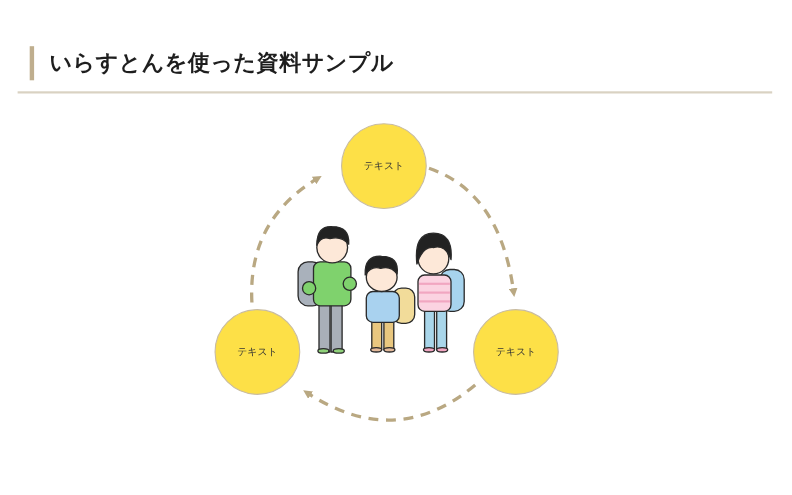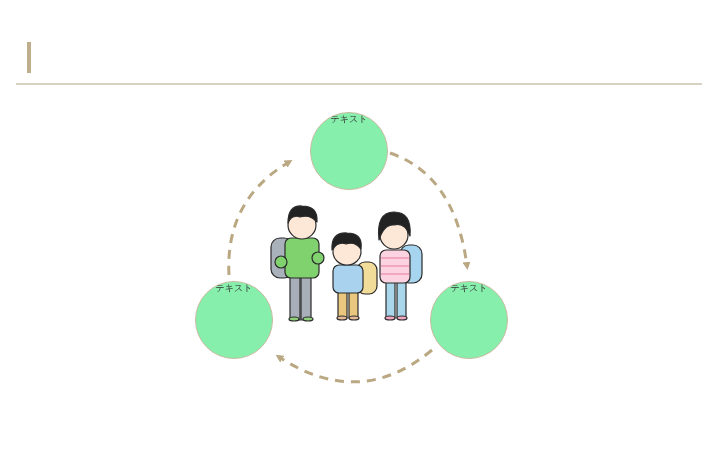--- a/index.html
+++ b/index.html
@@ -4,28 +4,29 @@
   <style>
     html, body { margin: 0; padding: 0; background: #ffffff; }
     body { width: 720px; height: 450px; position: relative; overflow: hidden;
            font-family: "DejaVu Sans", sans-serif; color: #222; }
     .title-wrap { position: absolute; left: 27px; top: 41px; height: 32px; display: flex; align-items: center; }
     .accent-bar { width: 4px; height: 31px; background: #bfae8e; margin-right: 14px; }
     .title { font-size: 20px; font-weight: bold; letter-spacing: 0.5px; color: #1e1e1e; white-space: nowrap; }
     .divider { position: absolute; left: 16px; top: 83px; width: 686px; height: 2px; background: #d9d2c2; }
     .stage { position: absolute; left: 0; top: 0; width: 720px; height: 450px; }
     .node { position: absolute; width: 78px; height: 78px; border: 1px solid #c9bca1; border-radius: 50%;
-            background: #86efac; display: flex; justify-content: center; box-sizing: border-box; }
+            background: #fde047; display: flex; align-items: center; justify-content: center; box-sizing: border-box; }
     .node span { font-size: 9px; color: #333; }
   </style>
 </head>
 <body>
 
 <div class="title-wrap">
   <div class="accent-bar"></div>
+  <div class="title">いらすとんを使った資料サンプル</div>
 </div>
 <div class="divider"></div>
 
 <div class="stage">
   <svg width="720" height="450" style="position:absolute;left:0;top:0">
     <defs>
       <marker id="ah" markerWidth="8" markerHeight="8" refX="4" refY="4" orient="auto" markerUnits="userSpaceOnUse">
         <path d="M0,0 L8,4 L0,8 Z" fill="#b9a882"></path>
       </marker>
     </defs>

